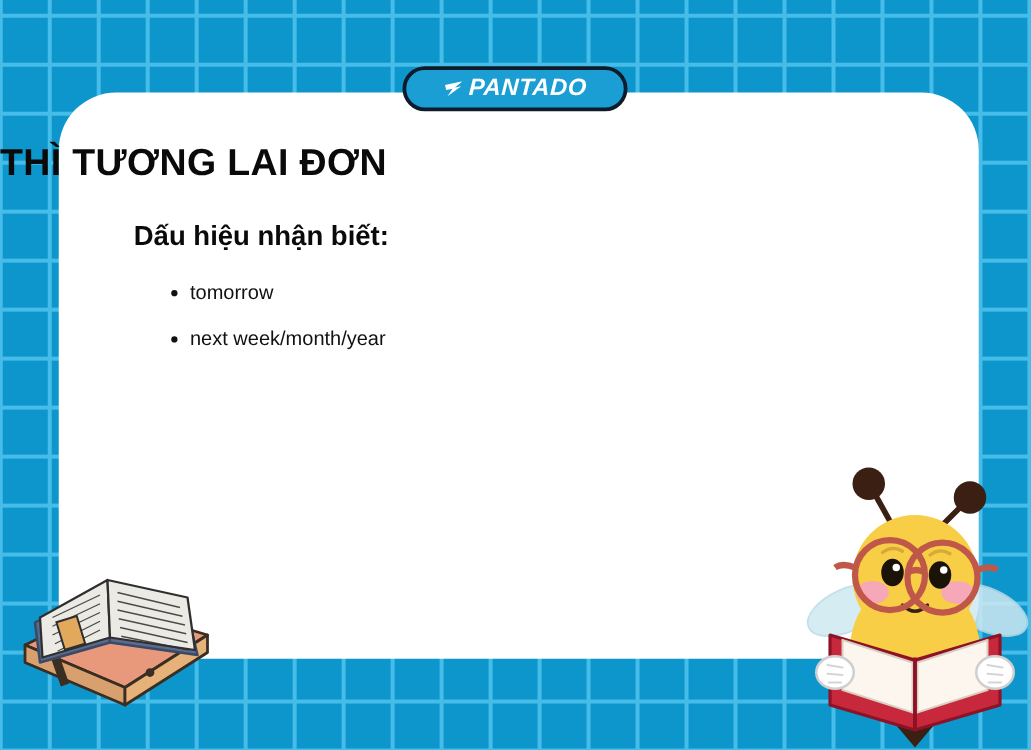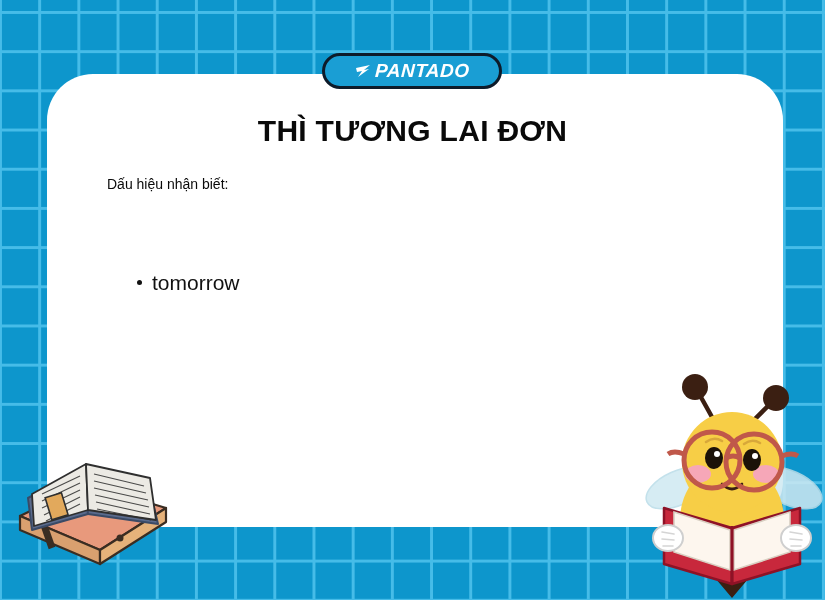--- a/index.html
+++ b/index.html
@@ -53,49 +53,47 @@
     letter-spacing:0.5px;
     transform:skewX(-3deg);
     font-family:"Liberation Sans", sans-serif;
     white-space:nowrap;
   }
 
   
   #title{
     position:absolute;
     left:0; right:0; top:114px;
-    text-align:center;
     font-size:30px;
     font-weight:bold;
     color:#0a0a0a;
     letter-spacing:0.3px;
     z-index:4;
     font-family:"Liberation Sans", sans-serif;
   }
   #subheading{
     position:absolute;
     left:107px; top:176px;
-    font-size:14px;
-    font-weight:normal;
+    font-size:22px;
+    font-weight:bold;
     color:#0a0a0a;
     z-index:4;
   }
   #bullet-list{
     position:absolute;
     left:137px; top:216px;
     z-index:4;
     list-style:none;
   }
   #bullet-list li{
-    font-size:21px;
+    font-size:16px;
     color:#111111;
     line-height:37px;
     position:relative;
     padding-left:15px;
-    margin-top:48px;
   }
   #bullet-list li .dot{
     position:absolute;
     left:0; top:16px;
     width:5px; height:5px;
     background:#111;
     border-radius:50%;
   }
 
   
@@ -117,20 +115,24 @@
 </div>
 
 <div id="title">THÌ TƯƠNG LAI ĐƠN</div>
 
 <div id="subheading">Dấu hiệu nhận biết:</div>
 
 <ul id="bullet-list">
   <li>
     <span class="dot"></span>
     <span>tomorrow</span>
+  </li>
+  <li>
+    <span class="dot"></span>
+    <span>next week/month/year</span>
   </li>
 </ul>
 
 <svg id="books-art" viewBox="0 0 170 130">
 
   <g stroke="#3a2d22" stroke-width="2.2" stroke-linejoin="round">
     <path d="M12 78 L78 46 L158 70 L92 112 Z" fill="#e8997c"></path>
     <path d="M12 78 L12 92 L92 126 L92 112 Z" fill="#d9a06f"></path>
     <path d="M92 112 L158 70 L158 84 L92 126 Z" fill="#e6b27a"></path>
     <path d="M30 70 L44 110" fill="none" stroke="#3a2d22" stroke-width="7"></path>

